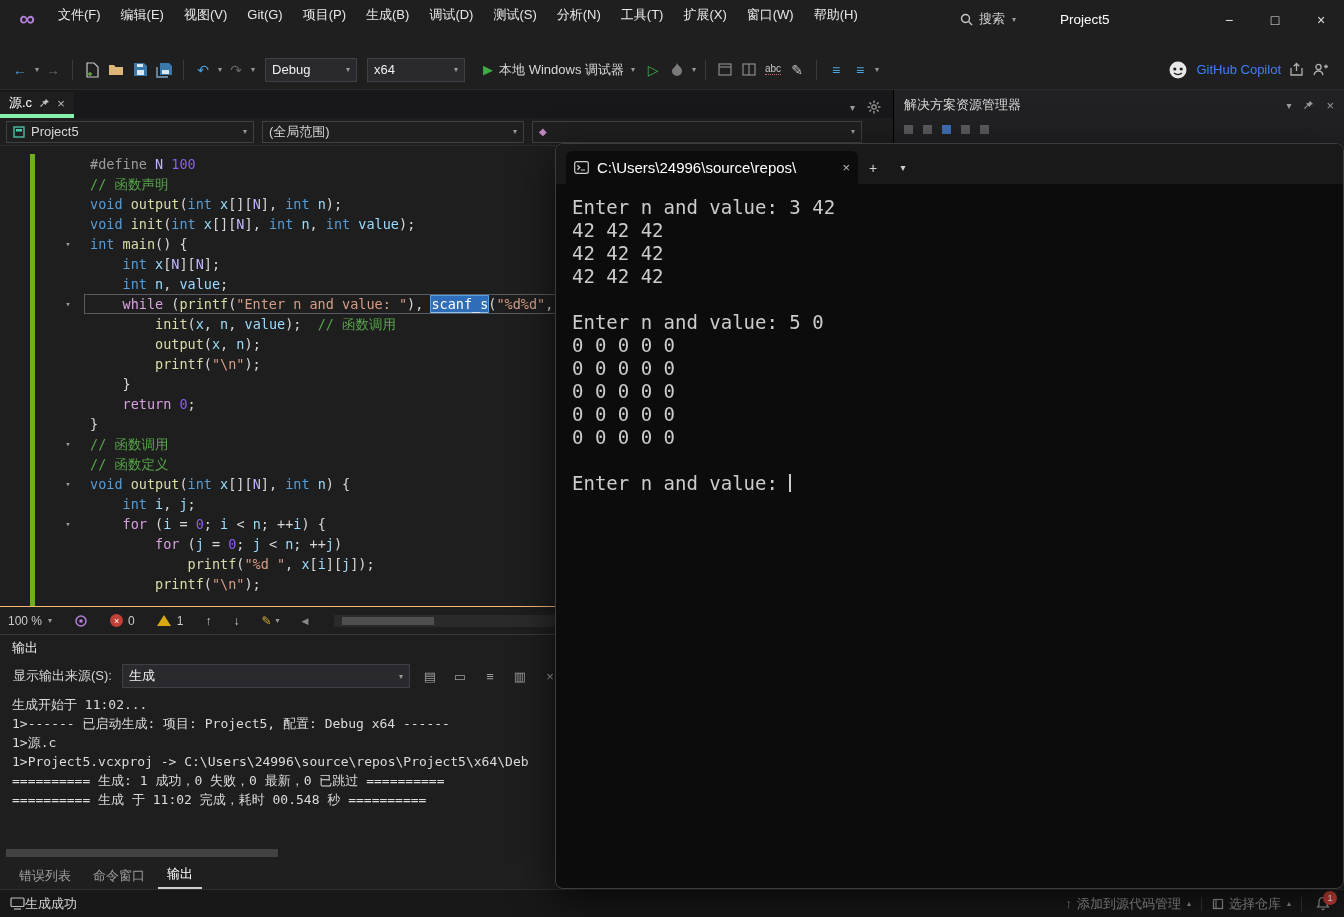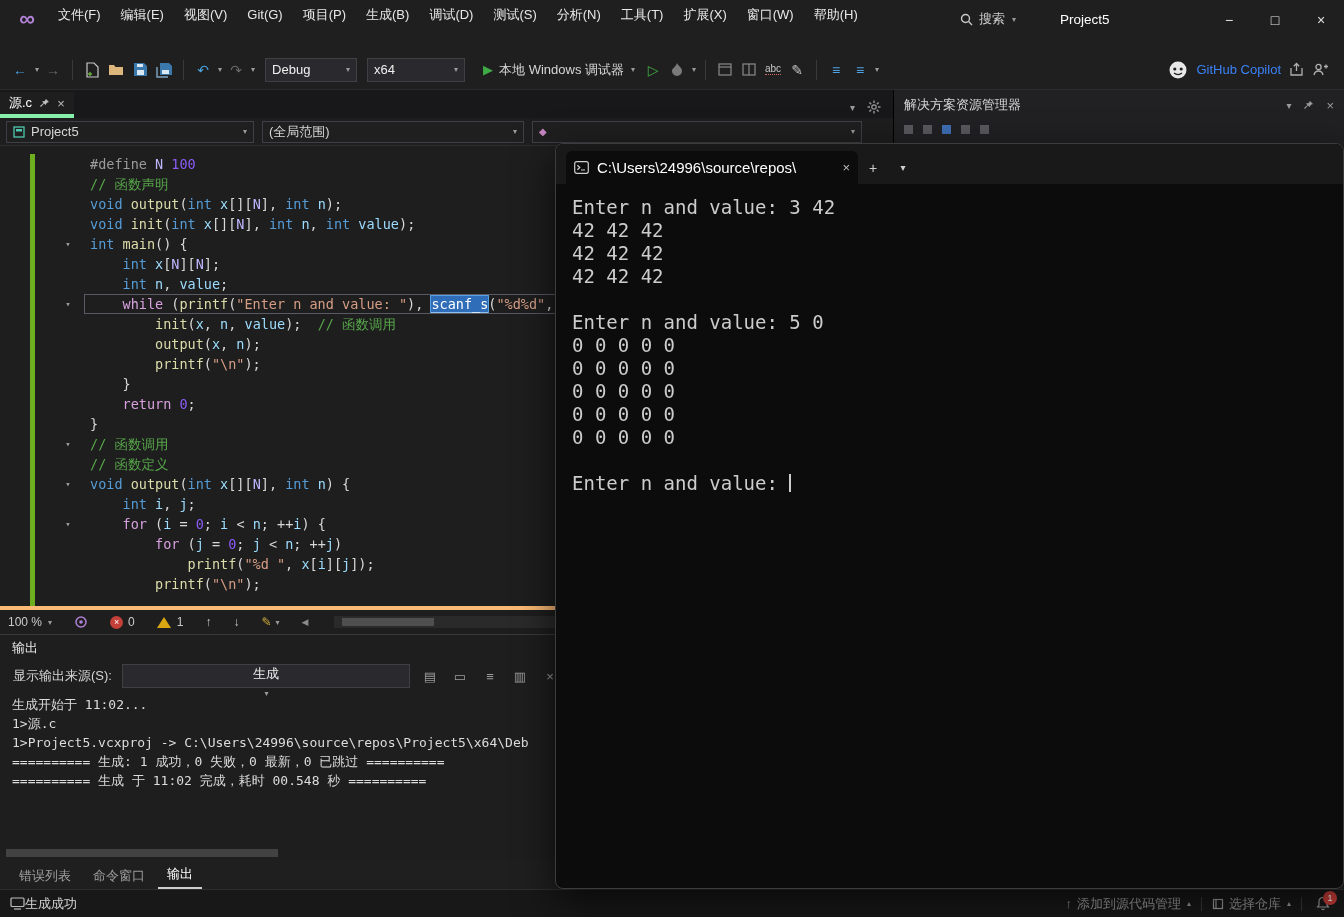--- a/index.html
+++ b/index.html
@@ -57,31 +57,31 @@
   .code-line { position:relative; height:20px; line-height:20px; }
   .code-line .code-text { display:block; margin-left:90px; white-space:pre; }
   .code-line .fold { position:absolute; left:60px; top:0; width:16px; text-align:center; color:#9a9a9a; font-size:9px; }
   .code-line.current::before { content:""; position:absolute; left:84px; right:10px; top:0; bottom:0; border:1px solid #5a5a64; }
   .tk-pp{color:#9b9b9b} .tk-str{color:#d69d85} .tk-kw{color:#569cd6} .tk-ctrl{color:#d8a0df}
   .tk-fn{color:#dcdcaa} .tk-mac{color:#beb7ff} .tk-var{color:#9cdcfe} .tk-num{color:#8b5cf6}
   .tk-com{color:#57a64a} .tk-pl{color:#d8d8d8}
   .tk-fnh{color:#ffffff; background:#2f6db8; outline:1px solid #5aa0e0; border-bottom:1px solid #8cc0f0;}
 
   
-  #editor-bar { height:28px; background:#1e1e1e; border-top:4px solid #fdba74; display:flex; align-items:center; padding:0 8px; gap:22px; flex:0 0 auto; font-size:12px; color:#cccccc; }
+  #editor-bar { height:28px; background:#1e1e1e; border-top:1px solid #fdba74; display:flex; align-items:center; padding:0 8px; gap:22px; flex:0 0 auto; font-size:12px; color:#cccccc; }
   .err-dot { width:13px; height:13px; border-radius:50%; background:#c24038; color:#fff; font-size:9px; display:flex; align-items:center; justify-content:center; }
   .warn-tri { width:0; height:0; border-left:7px solid transparent; border-right:7px solid transparent; border-bottom:11px solid #d9a712; position:relative; }
   #hscroll-editor { flex:1; height:12px; background:#2a2a2a; position:relative; margin-left:4px; }
   #hscroll-editor .thumb { position:absolute; left:8px; top:2px; width:92px; height:8px; background:#4f4f4f; }
 
   
   #output-panel { height:225px; background:#1e1e1e; border-top:1px solid #3a3a3a; display:flex; flex-direction:column; flex:0 0 auto; }
   #output-header { height:26px; display:flex; align-items:center; padding:0 12px; color:#e8e8e8; flex:0 0 auto; }
   #output-srcrow { height:30px; display:flex; align-items:center; gap:10px; padding:0 13px; flex:0 0 auto; }
-  #output-combo { width:288px; height:24px;flex-direction:column; }
+  #output-combo { width:288px; height:24px; }
   .out-tool { color:#9d9d9d; font-size:13px; width:20px; text-align:center; }
   #output-log { flex:1 1 auto; overflow:hidden; padding:4px 0 0 12px; font-family:"DejaVu Sans Mono", monospace; font-size:13px; line-height:19px; color:#dcdcdc; }
   .out-line { white-space:pre; }
   #output-hscroll { height:12px; background:#1e1e1e; position:relative; flex:0 0 auto; }
   #output-hscroll .thumb { position:absolute; left:6px; top:2px; width:272px; height:8px; background:#424242; }
 
   
   #panel-tabs { height:30px; background:#1f1f1f; display:flex; align-items:flex-end; gap:4px; padding:0 10px; flex:0 0 auto; }
   .panel-tab { padding:4px 9px; color:#9d9d9d; }
   .panel-tab.active { color:#ffffff; border-bottom:2px solid #cfcfcf; }
@@ -436,20 +436,21 @@
             <span class="tb-chev">▾</span>
           </div>
           <span class="out-tool">▤</span>
           <span class="out-tool">▭</span>
           <span class="out-tool">≡</span>
           <span class="out-tool">▥</span>
           <span class="out-tool">×</span>
         </div>
         <div id="output-log">
             <div class="out-line">生成开始于 11:02...</div>
+            <div class="out-line">1&gt;------ 已启动生成: 项目: Project5, 配置: Debug x64 ------</div>
             <div class="out-line">1&gt;源.c</div>
             <div class="out-line">1&gt;Project5.vcxproj -&gt; C:\Users\24996\source\repos\Project5\x64\Deb</div>
             <div class="out-line">========== 生成: 1 成功，0 失败，0 最新，0 已跳过 ==========</div>
             <div class="out-line">========== 生成 于 11:02 完成，耗时 00.548 秒 ==========</div>
           </div>
         <div id="output-hscroll">
             <div class="thumb"></div>
           </div>
       </div>
 

